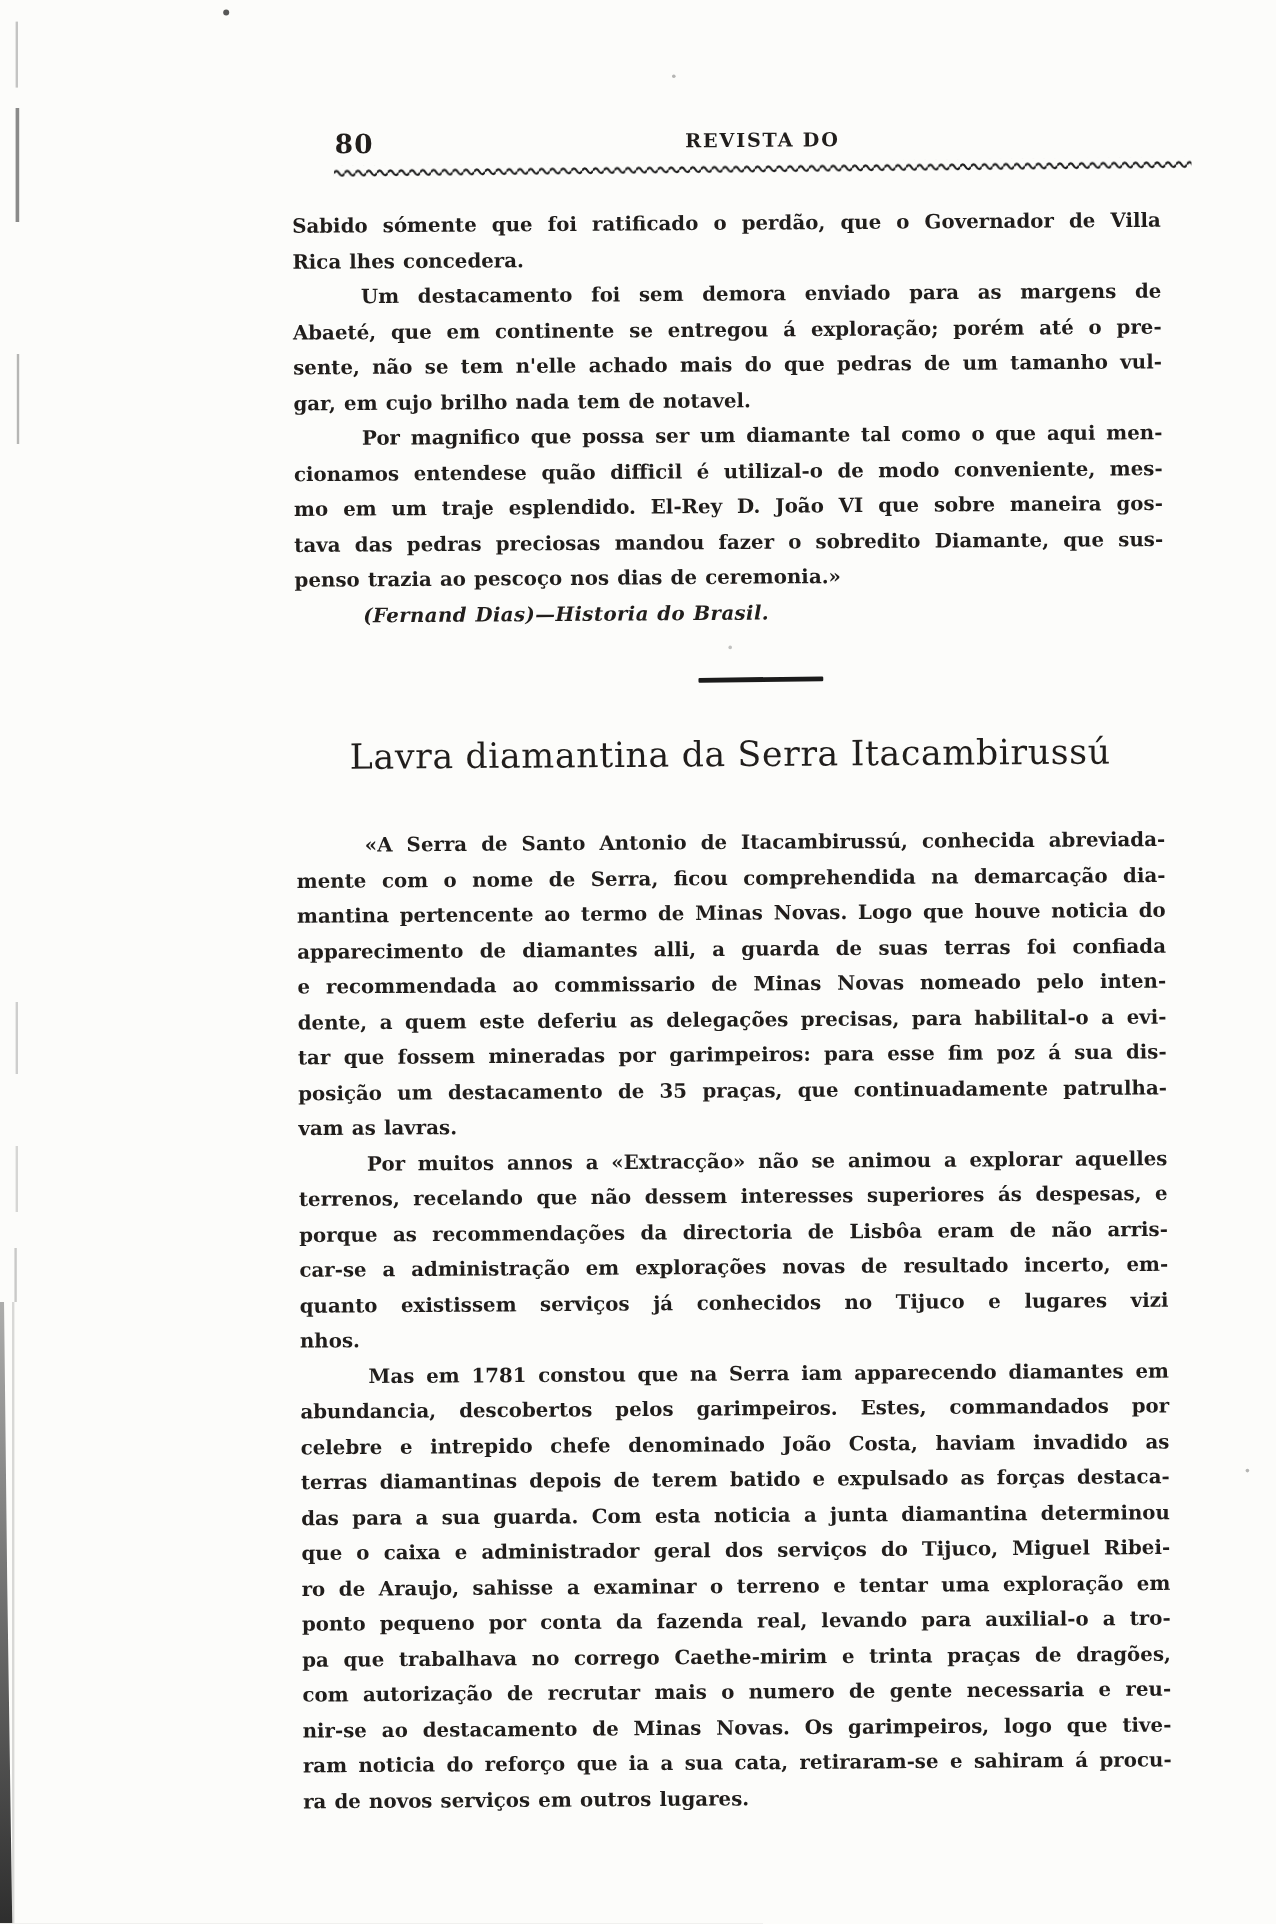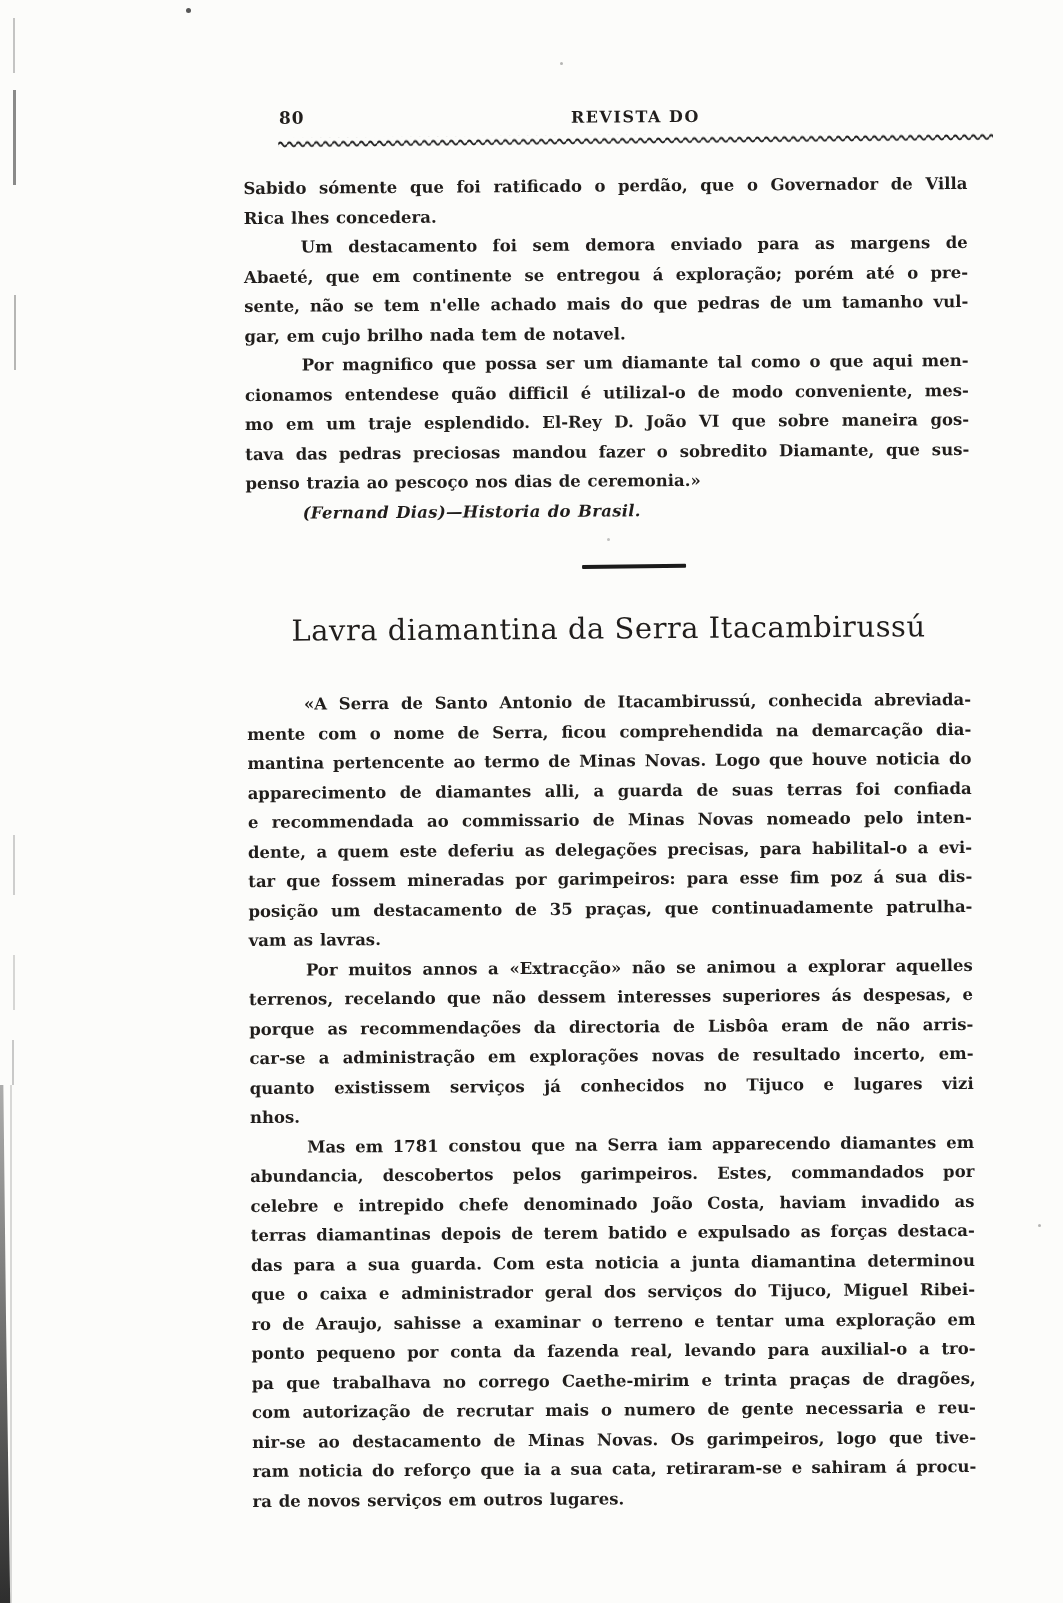--- a/index.html
+++ b/index.html
@@ -4,21 +4,21 @@
 <style>
   html,body { margin:0; padding:0; background:#e8e8e6; }
   .page {
     position:relative; width:1063px; height:1603px;
     background:#fcfcfa; overflow:hidden;
     font-family:"DejaVu Serif","Liberation Serif",serif;
     color:#211e1c;
   }
   .content { position:absolute; left:0; top:0; width:100%; height:100%;
              transform:rotate(-0.4deg); transform-origin:50% 8%; }
-  .pagenum { position:absolute; left:279px; top:106px; font-size:17px; font-weight:700; letter-spacing:1px; }
+  .pagenum { position:absolute; left:279px; top:106px; font-size:22px; font-weight:700; letter-spacing:1px; }
   .masthead { position:absolute; left:278px; top:108px; width:715px; text-align:center;
               font-size:16px; font-weight:700; letter-spacing:1.5px; }
   .wavy { position:absolute; left:278px; top:135px; transform:rotate(-0.2deg); }
   .textblock { position:absolute; width:724px; left:243px; }
   #body1 { top:172px; }
   #body2 { top:688px; }
   .tline {
     font-size:16.5px; font-weight:700; line-height:29.5px; height:29.5px;
     text-align:justify; text-align-last:justify; word-spacing:1px; white-space:normal;
   }

